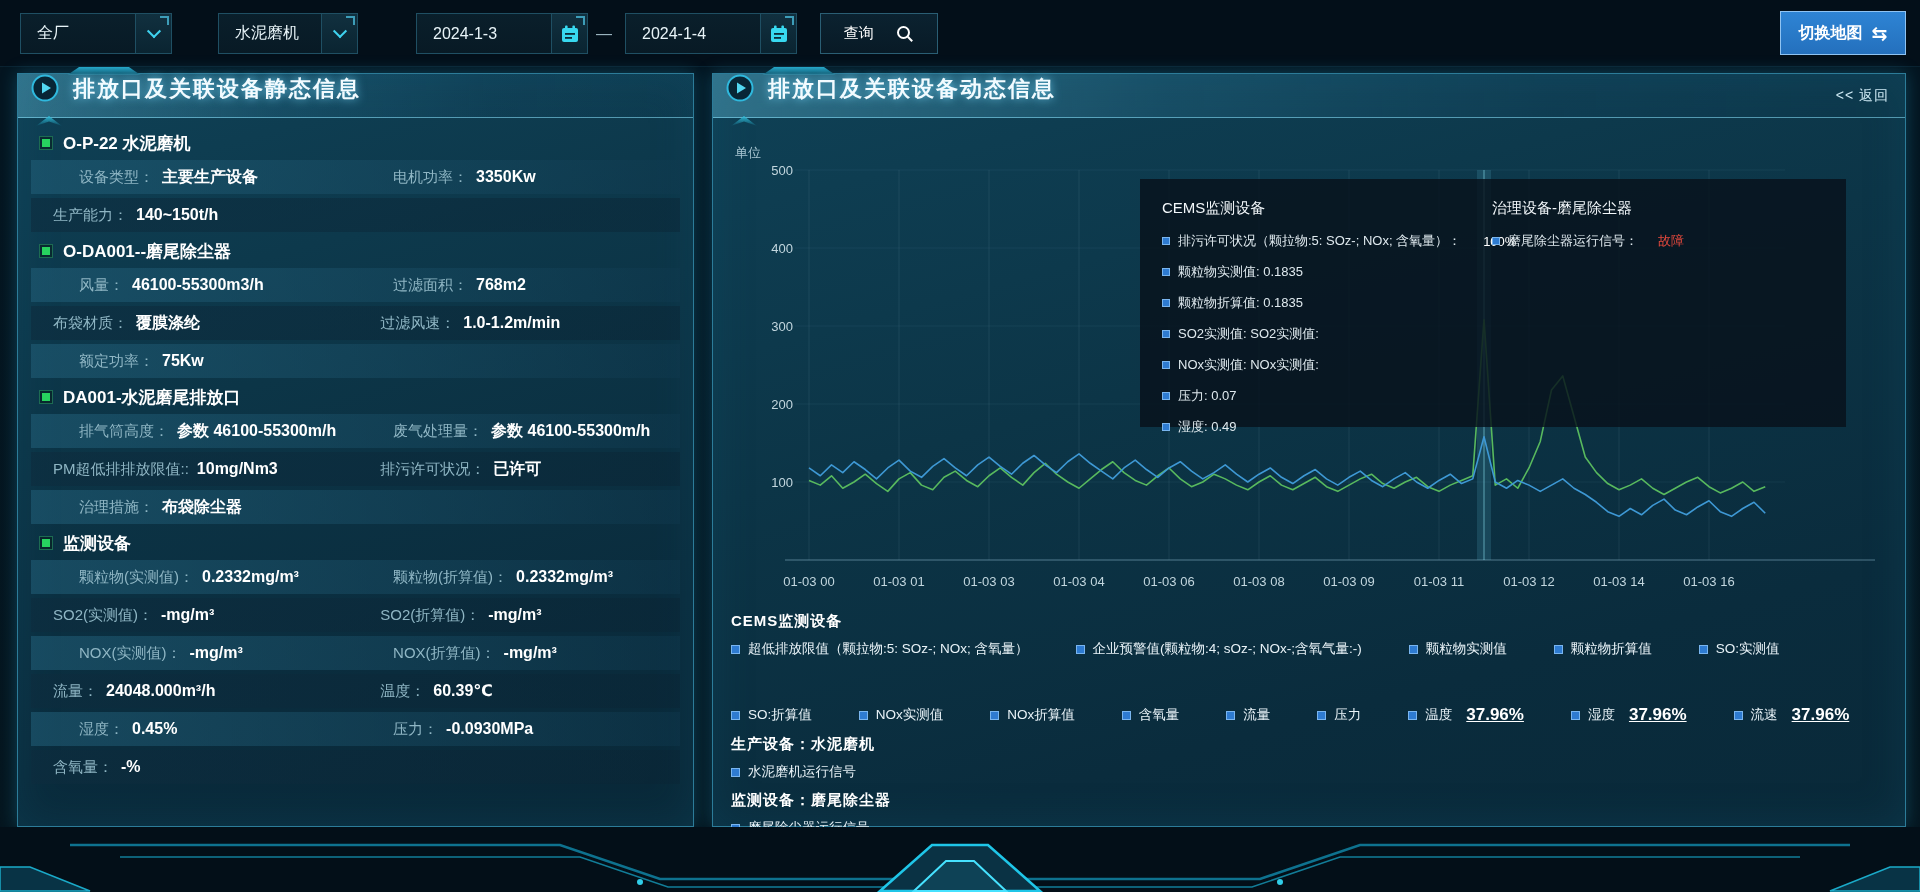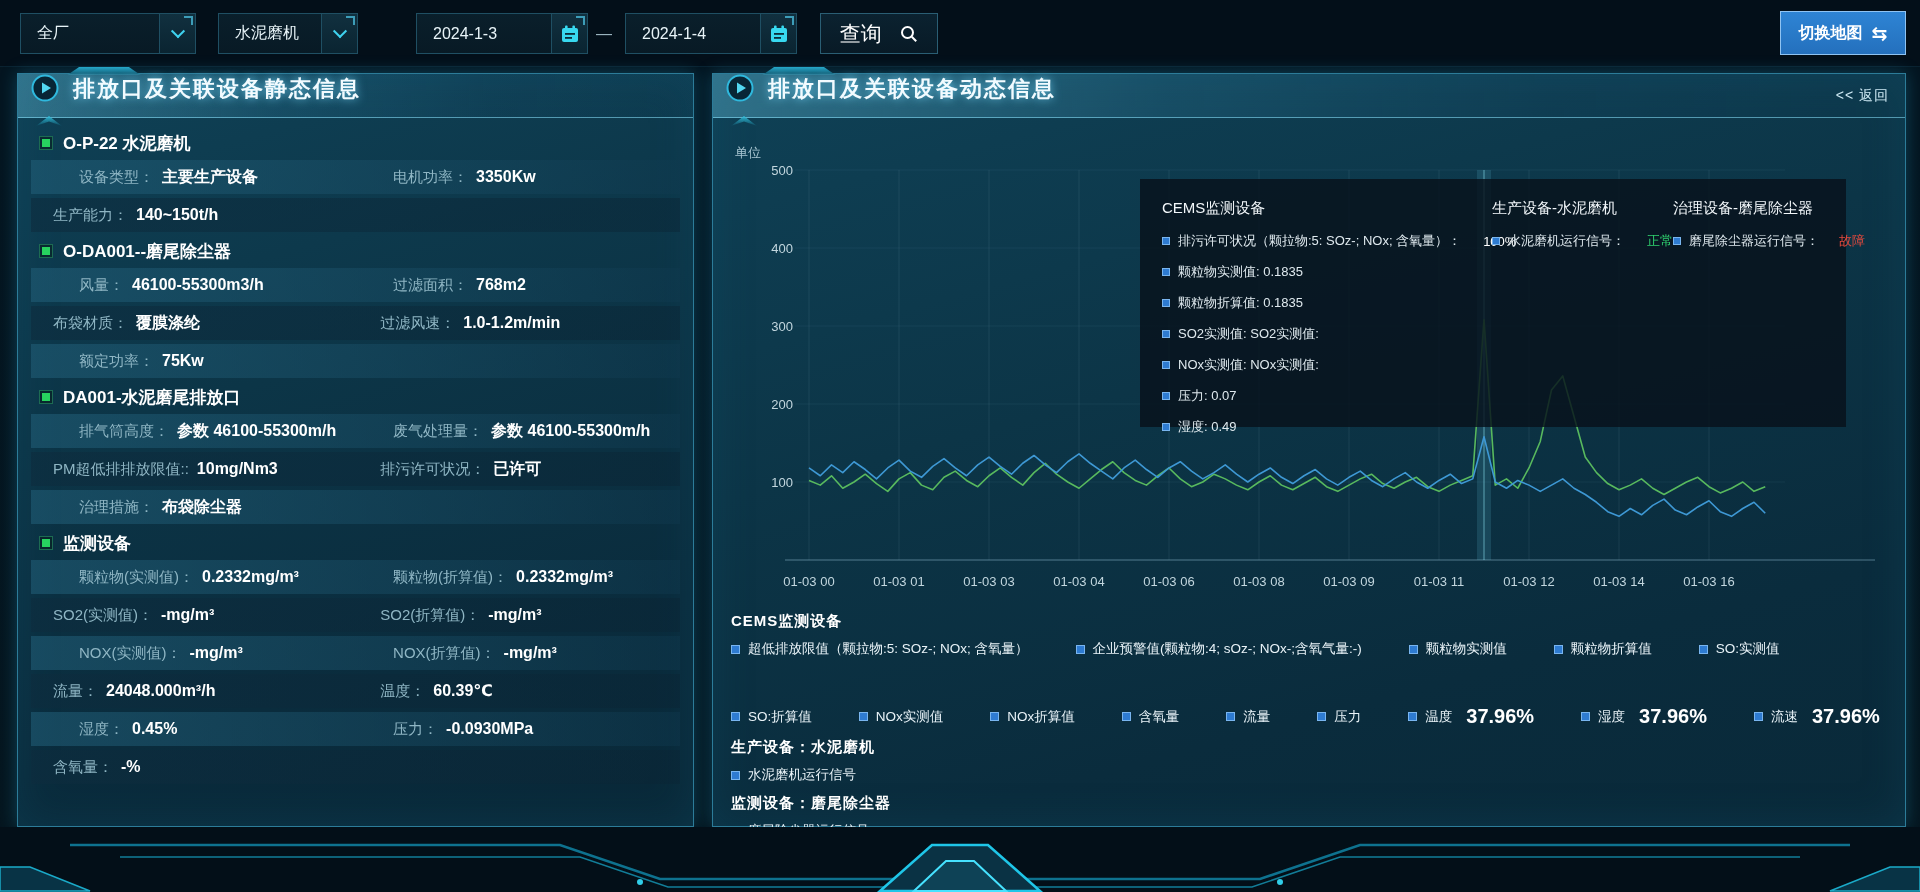--- a/index.html
+++ b/index.html
@@ -14,21 +14,21 @@
              background:linear-gradient(180deg,#0a1f2b,#081a25); border:1px solid #1f4f63; color:#e8f4f8; font-size:16px; }
   .tb-ctrl .txt { flex:1; padding-left:16px; }
   .side-box { width:36px; height:100%; border-left:1px solid #1f4f63; display:flex; align-items:center; justify-content:center;
               background:linear-gradient(180deg,#11303f,#0a2431); position:relative; }
   .side-box::after { content:""; position:absolute; right:2px; top:2px; width:7px; height:7px;
                      border-top:2px solid #49b9d8; border-right:2px solid #49b9d8; opacity:.8; }
   .chev { width:10px; height:10px; border-right:2px solid #3fd2ef; border-bottom:2px solid #3fd2ef;
           transform:rotate(45deg) translate(-2px,-2px); }
   .btn-query { position:absolute; left:820px; top:13px; width:118px; height:41px;
                background:linear-gradient(180deg,#0b2230,#081a26); border:1px solid #2a5e74;
-               color:#fff; font-size:21px; display:flex; align-items:center; justify-content:space-evenly; cursor:pointer; }
+               color:#fff; font-size:15px; display:flex; align-items:center; justify-content:space-evenly; cursor:pointer; }
   .btn-switch { position:absolute; right:14px; top:11px; width:126px; height:44px;
                 background:linear-gradient(180deg,#2e84d4,#2470bd); border:1px solid #8fc3f2;
                 color:#fff; font-size:16px; font-weight:bold; display:flex; align-items:center; justify-content:center; gap:9px; cursor:pointer; }
   .dash-sep { position:absolute; left:596px; top:13px; height:41px; display:flex; align-items:center; color:#9fb9c4; font-size:16px; }
 
   
   .panel { position:absolute; top:73px; height:754px;
            background:linear-gradient(165deg,#0f4156 0%,#0c3547 40%,#0a2c3d 75%,#092939 100%);
            border:1px solid #2c7c99; box-shadow:0 0 16px rgba(38,170,215,.30), inset 0 0 40px rgba(20,90,120,.25); }
   .panel::before { content:""; position:absolute; left:38px; top:-7px; width:96px; height:8px;
@@ -60,41 +60,41 @@
   .cell .vl { color:#ffffff; font-size:16px; font-weight:bold; margin-left:8px; }
 
   
   .chart-wrap { position:absolute; left:12px; top:60px; width:1170px; height:460px; }
   .unit-lb { position:absolute; left:10px; top:4px; color:#a9c6d2; font-size:13px; }
   .legend-area { position:absolute; left:18px; right:18px; top:528px; color:#e9f3f8; }
   .lg-title { color:#ffffff; font-size:15px; font-weight:bold; margin:10px 0 9px; letter-spacing:1px; }
   .lg-items { display:flex; flex-wrap:wrap; column-gap:26px; row-gap:13px; align-items:center;gap:47px; }
   .lg-item { display:flex; align-items:center; font-size:13.5px; color:#e9f3f8; cursor:pointer; }
   .b-bullet { width:9px; height:9px; background:#2e7bd1; border:1px solid #79b5ef; margin-right:8px; flex:0 0 auto; }
-  .lg-val { color:#ffffff; font-weight:bold; font-size:20px; margin-left:14px; }
+  .lg-val { color:#ffffff; font-weight:bold; font-size:17px; margin-left:14px;text-decoration:underline; }
 
   
   .tooltip { position:absolute; left:427px; top:105px; width:706px; height:248px;
              background:rgba(7,17,27,.82); display:flex; padding:20px 18px 0 22px; }
   .tt-col1 { width:330px; } .tt-col2 { width:188px; } .tt-col3 { width:165px; }
   .tt-title { color:#f2f7fa; font-size:15px; margin-bottom:14px; }
   .tt-item { display:flex; align-items:center; font-size:13px; color:#dfe9ee; margin-bottom:13px; white-space:nowrap; }
   .tt-item .b-bullet { width:8px; height:8px; }
   .tt-val { margin-left:22px; color:#fff; }
 
   
   .bottom-deco { position:absolute; left:0; top:827px; width:1920px; height:65px; }
 </style>
 </head>
 <body>
 
 <div id="app">
 
   <div class="topbar">
-    <div class="tb-ctrl" style="left:20px;width:176px;">
+    <div class="tb-ctrl" style="left:20px;width:152px;">
       <span class="txt">全厂</span>
       <span class="side-box">
           <span class="chev"></span>
         </span>
     </div>
     <div class="tb-ctrl" style="left:218px;width:140px;">
       <span class="txt">水泥磨机</span>
       <span class="side-box">
           <span class="chev"></span>
         </span>
@@ -304,28 +304,20 @@
           </div>
           <div class="tt-item">
             <span class="b-bullet"></span>
             <span>压力: 0.07</span>
           </div>
           <div class="tt-item">
             <span class="b-bullet"></span>
             <span>湿度: 0.49</span>
           </div>
         </div>
-        <div class="tt-col2">
-          <div class="tt-title">生产设备-水泥磨机</div>
-          <div class="tt-item">
-            <span class="b-bullet"></span>
-            <span>水泥磨机运行信号：</span>
-            <span class="tt-val" style="color: rgb(47, 208, 110);">正常</span>
-          </div>
-        </div>
         <div class="tt-col3">
           <div class="tt-title">治理设备-磨尾除尘器</div>
           <div class="tt-item">
             <span class="b-bullet"></span>
             <span>磨尾除尘器运行信号：</span>
             <span class="tt-val" style="color: rgb(229, 73, 61); margin-left: 20px;">故障</span>
           </div>
         </div>
       </div>
 

